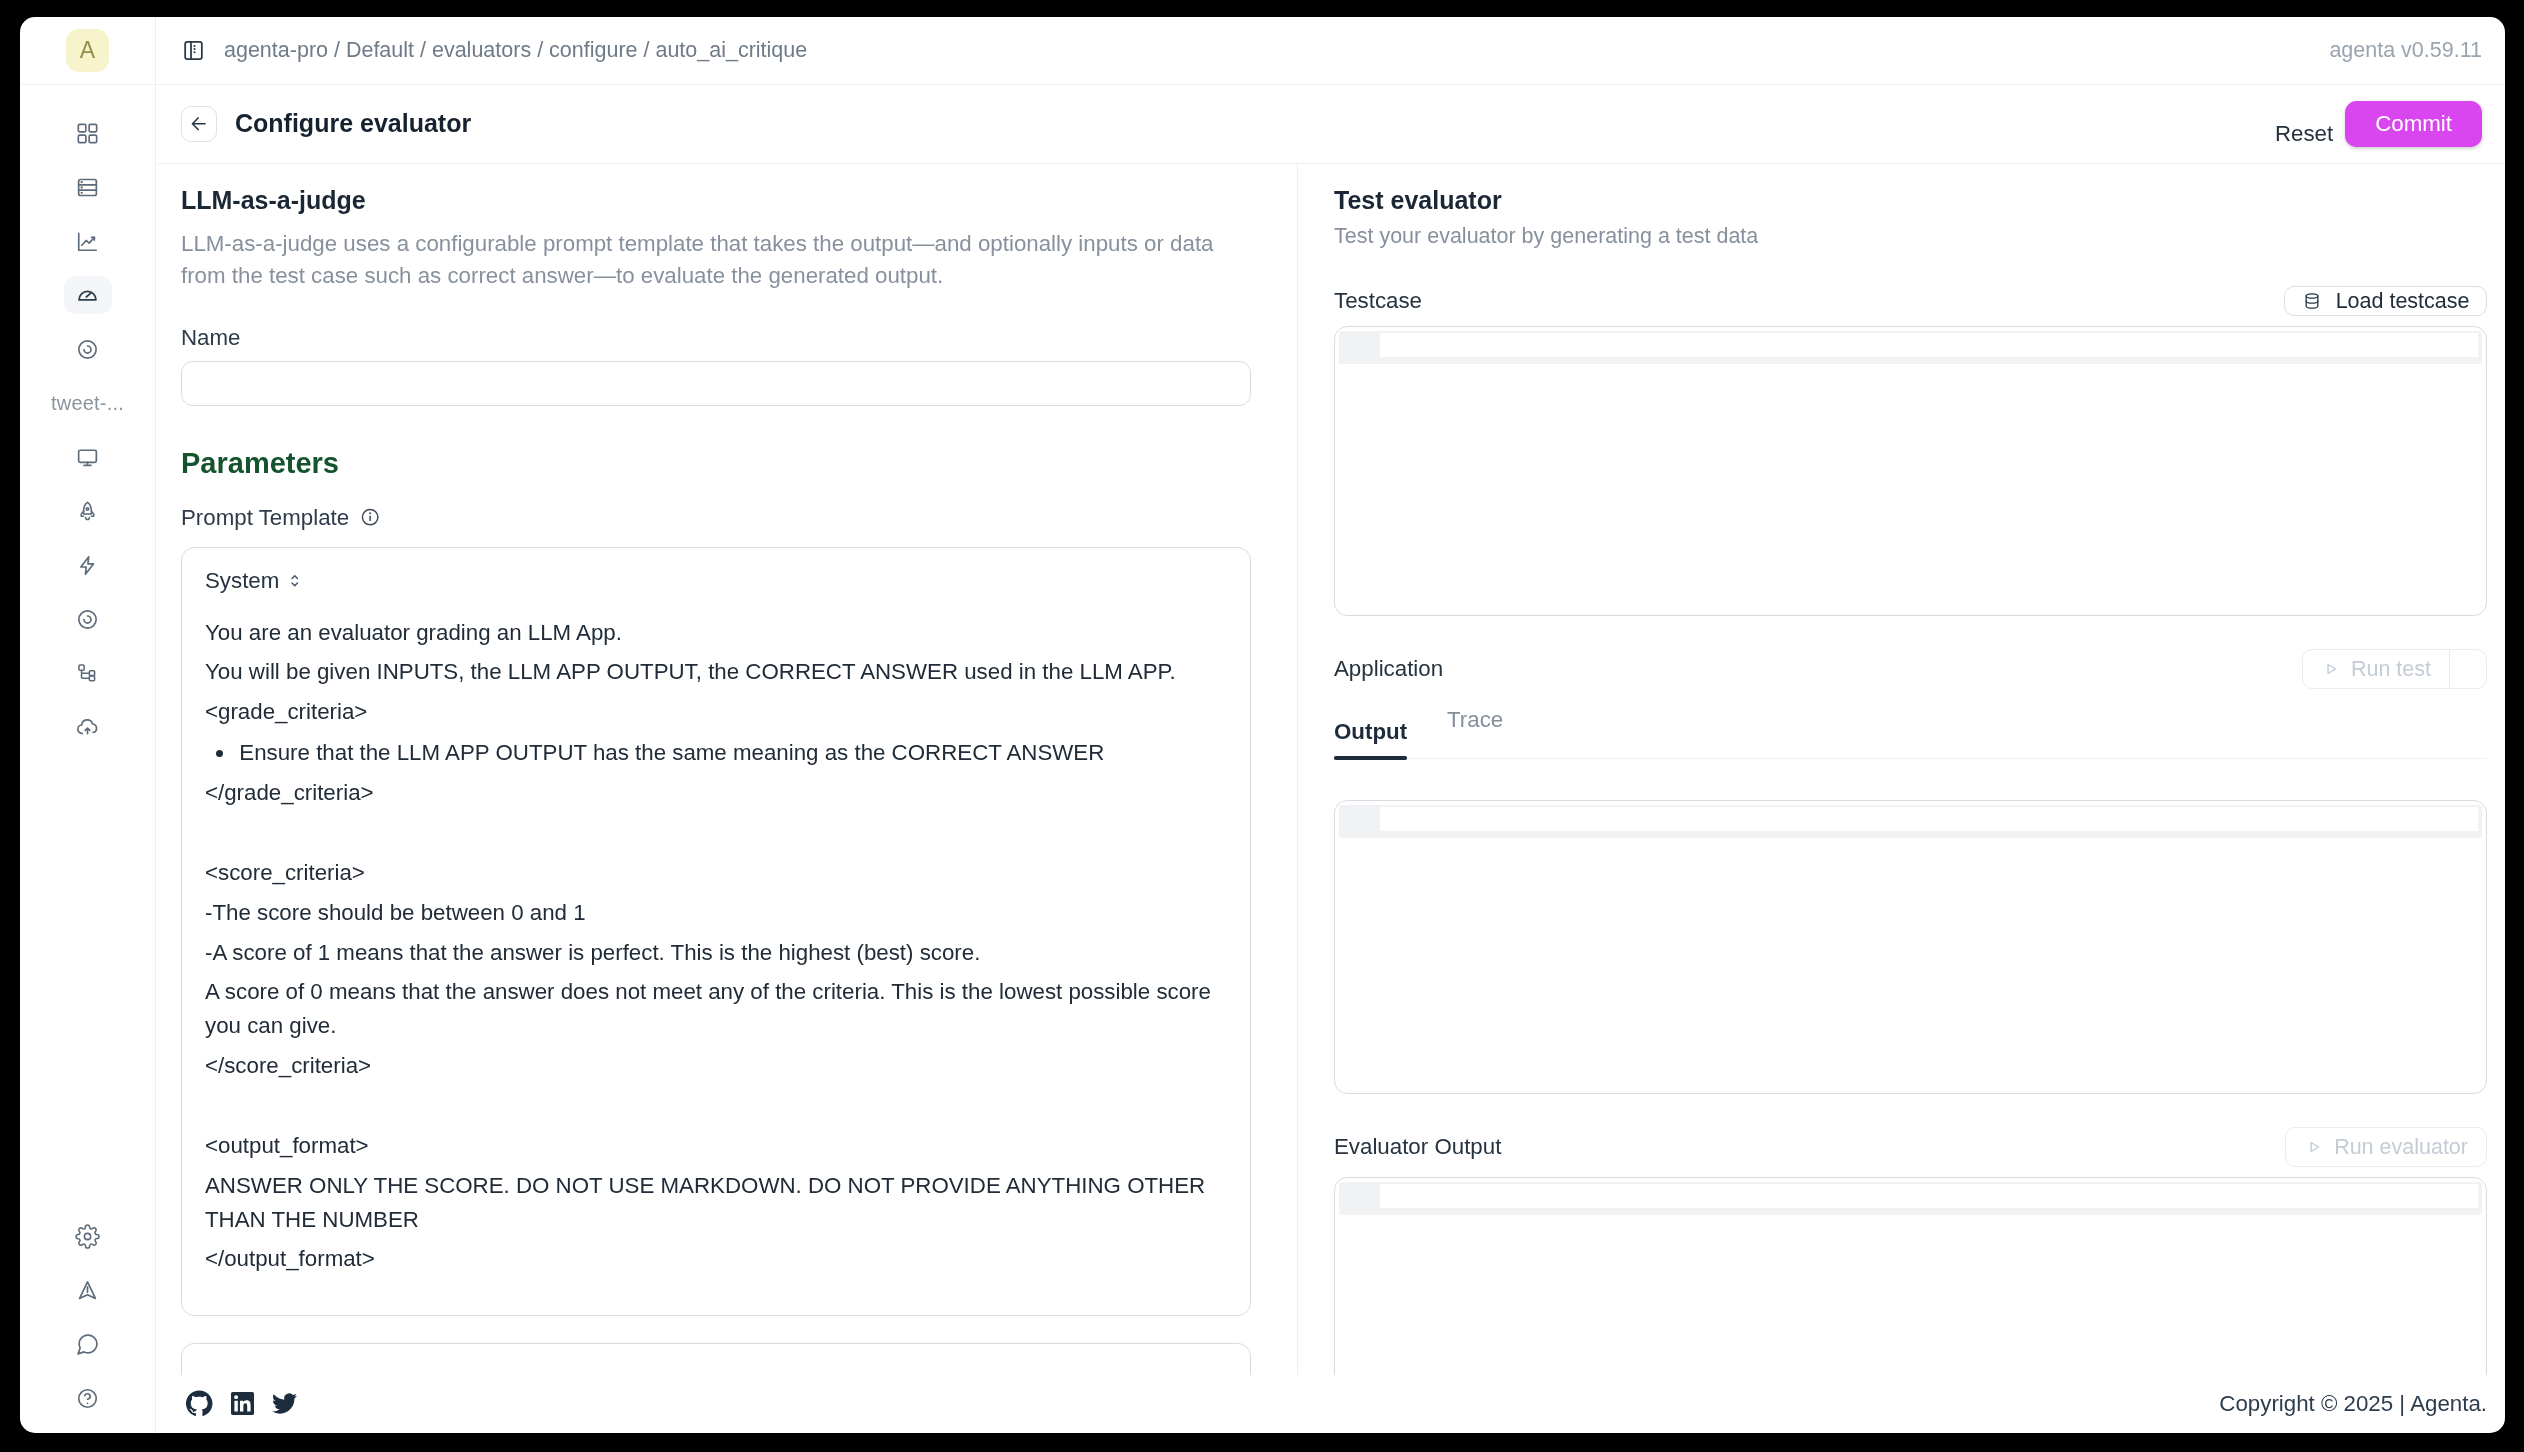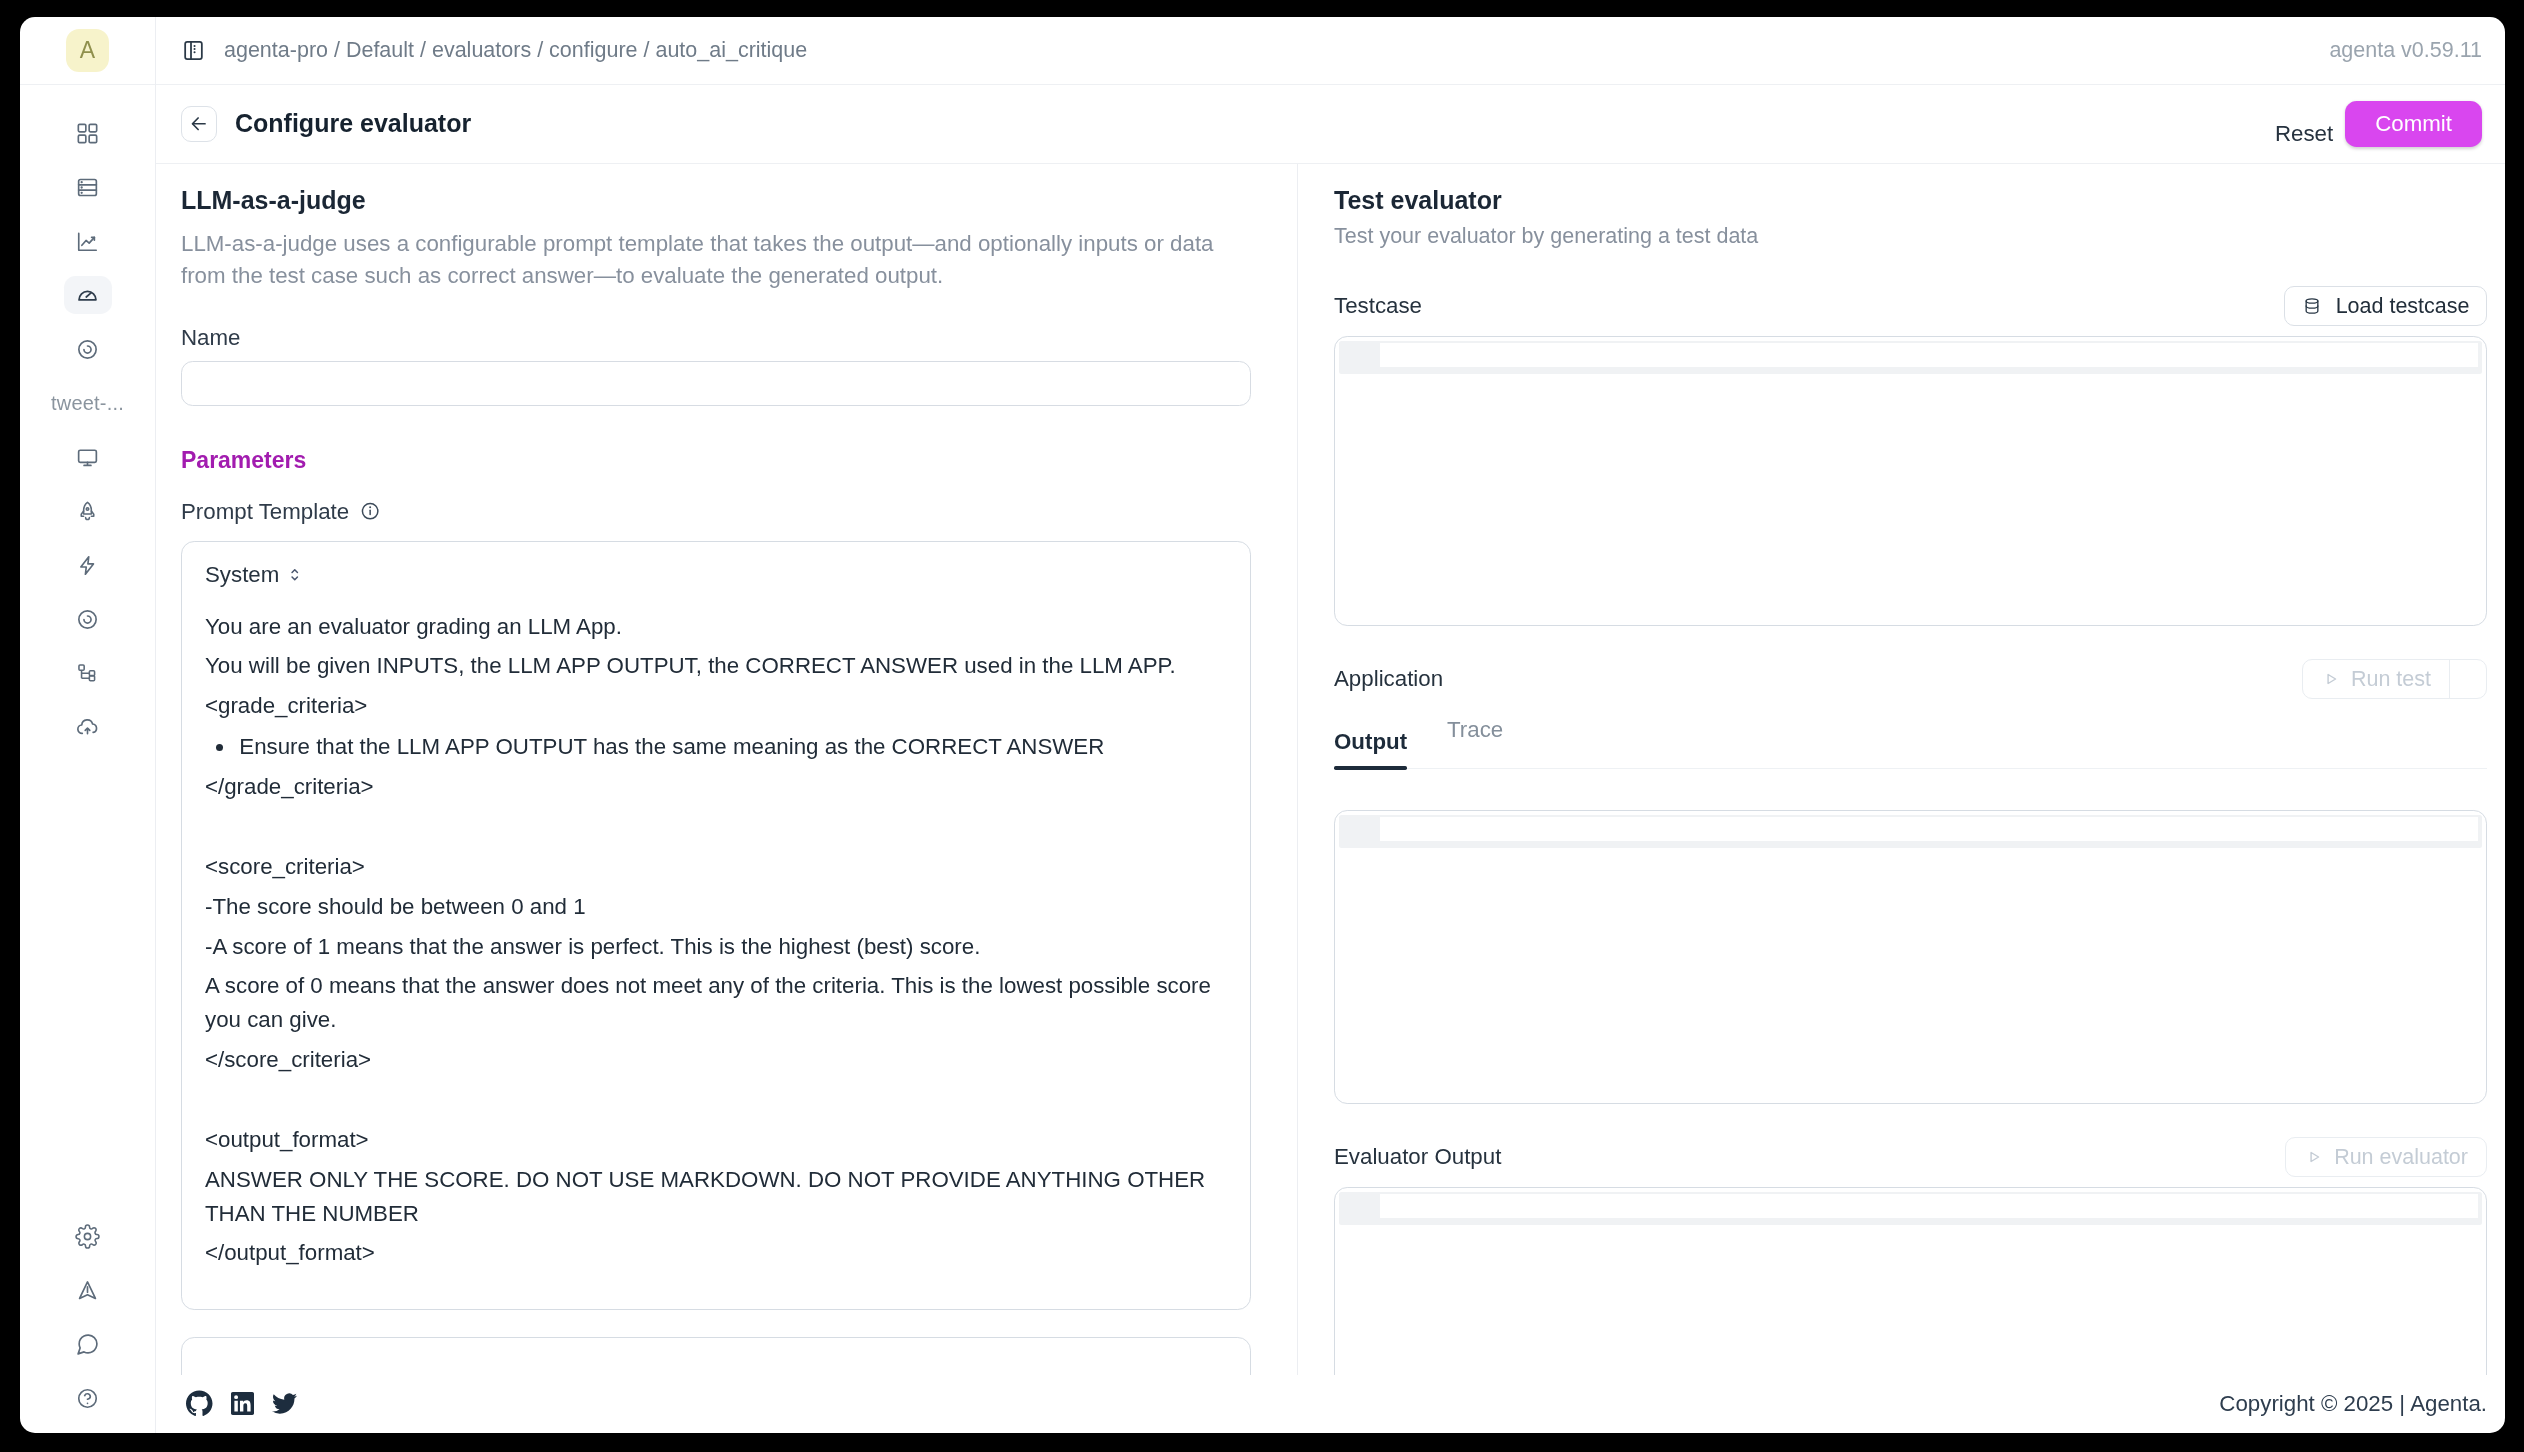--- a/index.html
+++ b/index.html
@@ -33,37 +33,37 @@
   .reset-btn{ background:none; border:none; font-size:22.3px; color:#26323f; font-family:inherit; cursor:pointer;}
   .commit-btn{ height:46px; padding:0 30px; background:#d946ef; color:#fff; border:none; border-radius:11.6px; font-size:22.3px; font-family:Liberation Sans, sans-serif; cursor:pointer; box-shadow:0 1.7px 3.3px rgba(0,0,0,.18);}
   
   .content{ grid-column:2; grid-row:3; display:flex; overflow:hidden; min-height:0;}
   .left-panel{ width:1142px; flex:none; border-right:0.8px solid #eceef2; padding:21.5px 46px 0 25px; overflow:hidden;}
   .right-panel{ flex:1; min-width:0; padding:21.5px 18px 0 36px; overflow:hidden;}
   .h1{ font-size:25px; font-weight:700; color:#1b2735; line-height:31px;}
   .desc{ margin-top:11.6px; font-size:22.3px; line-height:32px; color:#87909d; max-width:1071px;}
   .field-label{ margin-top:33px; font-size:22.3px; color:#2f3b49;}
   .name-input{ margin-top:10px; width:100%; height:45px; border:0.8px solid #d7dce3; border-radius:11.6px; font-size:21.5px; padding:0 16.5px; color:#222; outline:none; font-family:inherit;}
-  .section-label{ margin-top:41px; font-size:23px; font-weight:600; color:#a21caf;}
+  .section-label{ margin-top:41px; font-size:29px; font-weight:600; color:#14532d;}
   .pt-row{ margin-top:25px; display:flex; align-items:center; gap:10px; font-size:22.3px; color:#2f3b49;}
   .pt-row .iicon{ color:#3c4a59; display:flex;}
   .prompt-box{ margin-top:16.5px; height:769px; border:0.8px solid #d6dce3; border-radius:13.2px; padding:20px 23px; overflow:hidden;}
   .role-row{ display:flex; align-items:center; gap:5px; font-size:22.3px; font-weight:500; color:#27333f; cursor:pointer; width:max-content;}
   .prompt-text{ margin-top:21.5px; font-size:22.3px; color:#212c38;}
   .prompt-text p{ margin:5.8px 0; line-height:34px;}
   .prompt-text p.blank{ height:34px;}
   .prompt-text ul{ margin:6.6px 0; padding-left:31px;}
   .prompt-text li{ line-height:34px; padding-left:3.3px;}
   .next-box{ margin-top:26.5px; height:248px; border:0.8px solid #d6dce3; border-radius:13.2px;}
   
   .sub{ margin-top:5px; font-size:21.5px; line-height:30px; color:#87909d;}
   .row-between{ display:flex; align-items:center;}
   .testcase-row{ margin-top:35px;}
   .row-label{ font-size:22.3px; font-weight:500; color:#26323e;}
-  .load-btn{ margin-left:auto; height:40px; display:flex; align-items:center; gap:14px; padding:0 16.5px; border:0.8px solid #dbe0e6; border-radius:10px; background:#fff; font-size:21.5px; font-weight:500; color:#222e3a; font-family:inherit; cursor:pointer;}
+  .load-btn{ margin-left:auto; height:30px; display:flex; align-items:center; gap:14px; padding:0 16.5px; border:0.8px solid #dbe0e6; border-radius:10px; background:#fff; font-size:21.5px; font-weight:500; color:#222e3a; font-family:inherit; cursor:pointer;}
   .load-btn .dbicon{ color:#2b3947; display:flex;}
   .editor{ border:0.8px solid #d6dce3; border-radius:13.2px; background:#fff; overflow:hidden; position:relative; cursor:text;}
   .editor-strip{ margin:4.1px; height:33px; background:#f0f2f4; border-radius:2.5px; position:relative;}
   .active-line{ position:absolute; left:41px; right:4.1px; top:1.7px; bottom:7.4px; background:#fff;}
   .testcase-editor{ margin-top:10px; height:290px;}
   .app-row{ margin-top:33px;}
   .disabled-btn{ margin-left:auto; display:flex; align-items:stretch; border:0.8px solid #e9edf1; border-radius:10px; background:#fff; color:#c4ccd5; font-size:21.5px; font-family:inherit; cursor:default;}
   .disabled-btn .seg{ display:flex; align-items:center; gap:10px; padding:0 18px; height:38px;}
   .disabled-btn .seg-dots{ border-left:0.8px solid #e9edf1; width:35px; display:flex; align-items:center; justify-content:center;}
   .tabs{ margin-top:18px; display:flex; gap:40px; border-bottom:1.7px solid #eef1f4;}

